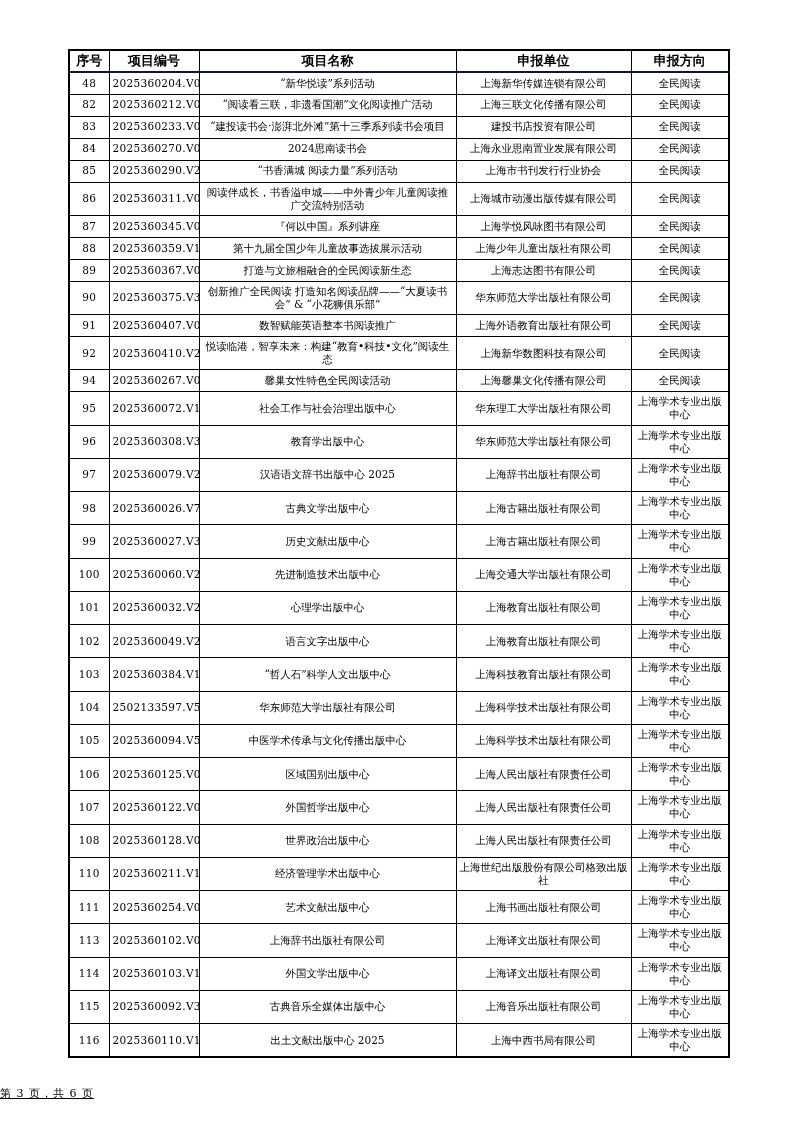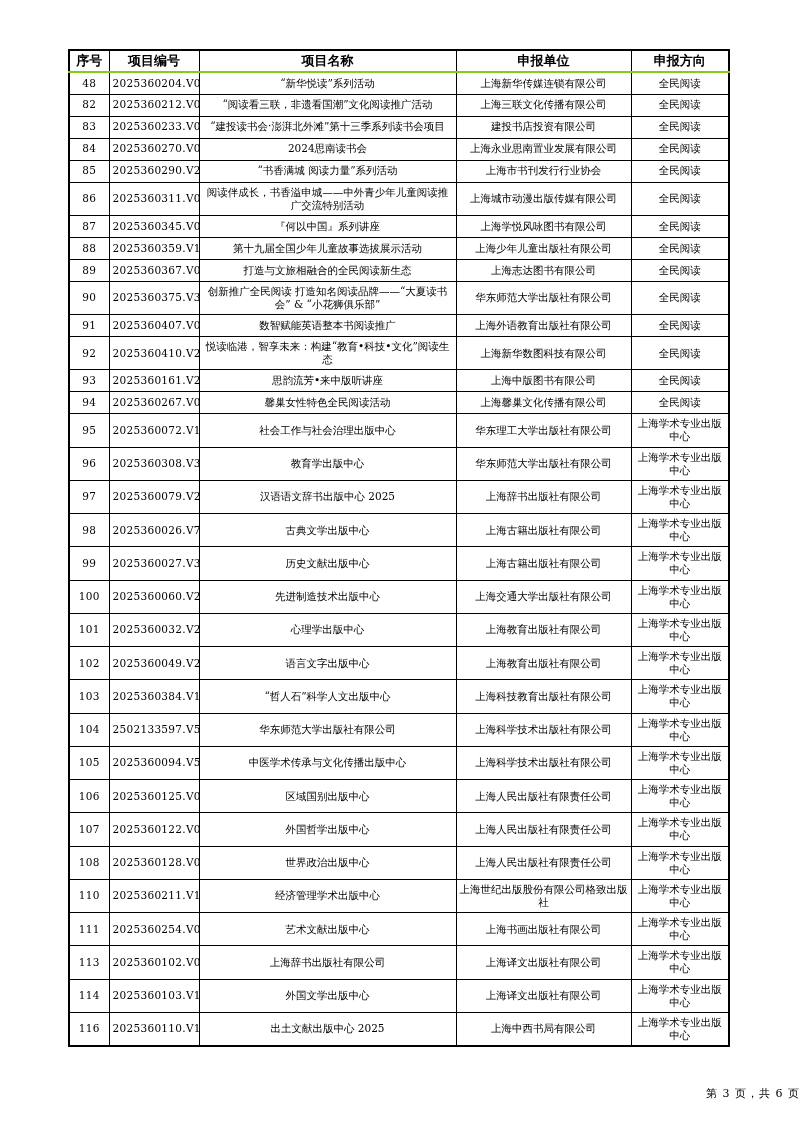--- a/index.html
+++ b/index.html
@@ -30,40 +30,41 @@
     border: 1px solid #000000;
     text-align: center;
     vertical-align: middle;
     overflow: hidden;
   }
   table.projects th {
     font-size: 13px;
     font-weight: bold;
     height: 20px;
     padding: 1px 2px;
-    border-bottom: 2px solid #84cc16;
+    border-bottom: 2px solid #0f172a;
   }
   table.projects td {
     font-size: 10.5px;
     line-height: 1.25;
     padding: 3px 3px;
     height: 22px;
   }
   td[data-name="cell-seq"], td[data-name="cell-project-id"] {
     font-family: "DejaVu Serif", "Liberation Serif", serif;
     letter-spacing: 0.3px;
   }
   .footer {
     position: absolute;
     left: 0;
     top: 1086px;
     width: 100%;
-    text-align: right;
+    text-align: left;
     font-size: 11px;
     letter-spacing: 1px;
+    text-decoration: underline;
   }
 </style>
 </head>
 <body>
 
 <div class="page" data-name="document-page">
 
   <table class="projects" data-name="projects-table">
     <colgroup>
       <col style="width:40px">
@@ -160,27 +161,20 @@
           <td data-name="cell-direction">全民阅读</td>
         </tr>
         <tr data-name="table-row">
           <td data-name="cell-seq">92</td>
           <td data-name="cell-project-id">2025360410.V2</td>
           <td data-name="cell-project-name">悦读临港，智享未来：构建“教育•科技•文化”阅读生态</td>
           <td data-name="cell-org">上海新华数图科技有限公司</td>
           <td data-name="cell-direction">全民阅读</td>
         </tr>
         <tr data-name="table-row">
-          <td data-name="cell-seq">93</td>
-          <td data-name="cell-project-id">2025360161.V2</td>
-          <td data-name="cell-project-name">思韵流芳•来中版听讲座</td>
-          <td data-name="cell-org">上海中版图书有限公司</td>
-          <td data-name="cell-direction">全民阅读</td>
-        </tr>
-        <tr data-name="table-row">
           <td data-name="cell-seq">94</td>
           <td data-name="cell-project-id">2025360267.V0</td>
           <td data-name="cell-project-name">馨巢女性特色全民阅读活动</td>
           <td data-name="cell-org">上海馨巢文化传播有限公司</td>
           <td data-name="cell-direction">全民阅读</td>
         </tr>
         <tr data-name="table-row">
           <td data-name="cell-seq">95</td>
           <td data-name="cell-project-id">2025360072.V1</td>
           <td data-name="cell-project-name">社会工作与社会治理出版中心</td>
@@ -300,20 +294,27 @@
           <td data-name="cell-direction">上海学术专业出版中心</td>
         </tr>
         <tr data-name="table-row">
           <td data-name="cell-seq">114</td>
           <td data-name="cell-project-id">2025360103.V1</td>
           <td data-name="cell-project-name">外国文学出版中心</td>
           <td data-name="cell-org">上海译文出版社有限公司</td>
           <td data-name="cell-direction">上海学术专业出版中心</td>
         </tr>
         <tr data-name="table-row">
+          <td data-name="cell-seq">115</td>
+          <td data-name="cell-project-id">2025360092.V3</td>
+          <td data-name="cell-project-name">古典音乐全媒体出版中心</td>
+          <td data-name="cell-org">上海音乐出版社有限公司</td>
+          <td data-name="cell-direction">上海学术专业出版中心</td>
+        </tr>
+        <tr data-name="table-row">
           <td data-name="cell-seq">116</td>
           <td data-name="cell-project-id">2025360110.V1</td>
           <td data-name="cell-project-name">出土文献出版中心 2025</td>
           <td data-name="cell-org">上海中西书局有限公司</td>
           <td data-name="cell-direction">上海学术专业出版中心</td>
         </tr>
       </tbody>
   </table>
 
   <div class="footer" data-name="page-number">第 3 页，共 6 页</div>

